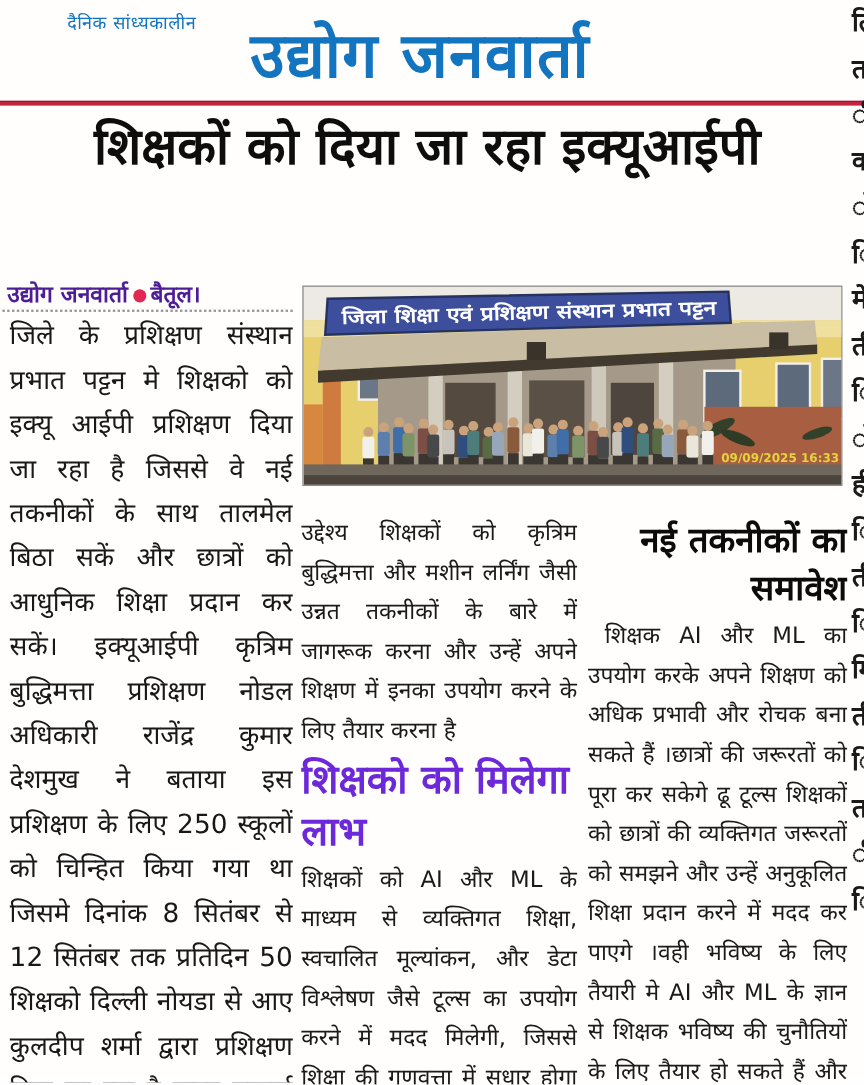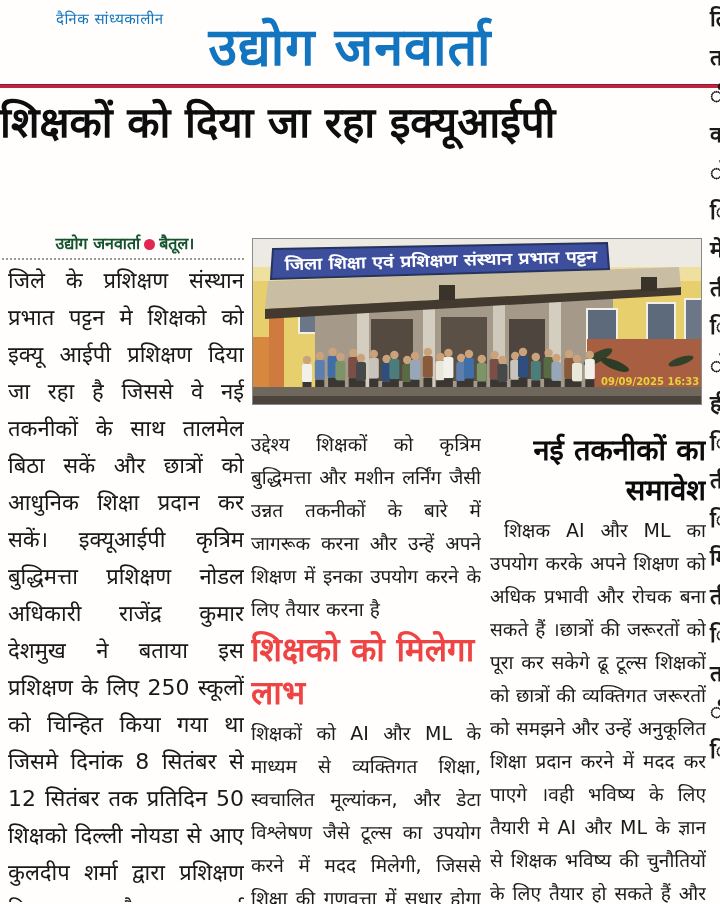--- a/index.html
+++ b/index.html
@@ -17,26 +17,26 @@
   .logo {
     position:absolute; left:0; top:14px; width:700px; text-align:center;
     font-size:52px; line-height:66px; font-weight:800; color:#1375bf;
     letter-spacing:1px; white-space:nowrap;
   }
   .red-rule {
     position:absolute; left:0; top:84px; width:720px; height:4px;
     background:#c22440; border-top:1px solid #8e1a2e;
   }
   .headline {
-    position:absolute; left:0; top:94px; width:712px; text-align:left;
+    position:absolute; left:0; top:94px; width:712px; text-align:center;
     font-size:42px; line-height:57px; font-weight:800; color:#0d0d0d;
   }
   .byline {
-    position:absolute; left:6px; top:232px; width:238px; text-align:center;
-    font-size:16px; font-weight:700; color:#14532d; white-space:nowrap;
+    position:absolute; left:6px; top:232px; width:238px; text-align:left;
+    font-size:19px; font-weight:700; color:#4c1d95; white-space:nowrap;
   }
   .byline .dot {
     display:inline-block; width:11px; height:11px; border-radius:50%;
     background:#e02850; margin:0 4px; vertical-align:middle;
   }
   .byline-rule {
     position:absolute; left:2px; top:258px; width:242px; height:0;
     border-bottom:2px dotted #9a9a9a;
   }
   .photo-frame {
@@ -44,21 +44,21 @@
     border:1px solid #8a8a8a; background:#dedbd3; overflow:hidden;
   }
   .col { position:absolute; overflow:hidden; text-align:justify; }
   .col1 {
     left:8px; top:262px; width:236px; height:640px;
     font-size:22px; line-height:37px; color:#181818;
   }
   .col2 { left:251px; top:428px; width:230px; height:476px; font-size:19px; line-height:33px; }
   .col3 { left:490px; top:428px; width:216px; height:476px; font-size:19px; line-height:33px; }
   .subhead2 {
-    font-size:33px; line-height:43px; font-weight:800; color:#ef4444;
+    font-size:33px; line-height:43px; font-weight:800; color:#6d28d9;
     text-align:left; margin:2px 0 3px 0;
   }
   .subhead3 {
     font-size:29px; line-height:40px; font-weight:800; color:#0b0b0b;
     text-align:right; margin:2px 0 4px 0;
   }
   .col3-body { text-indent:14px; }
   .edge-strip {
     position:absolute; right:0; top:2px; width:13px; height:800px;
     overflow:hidden; z-index:5;

